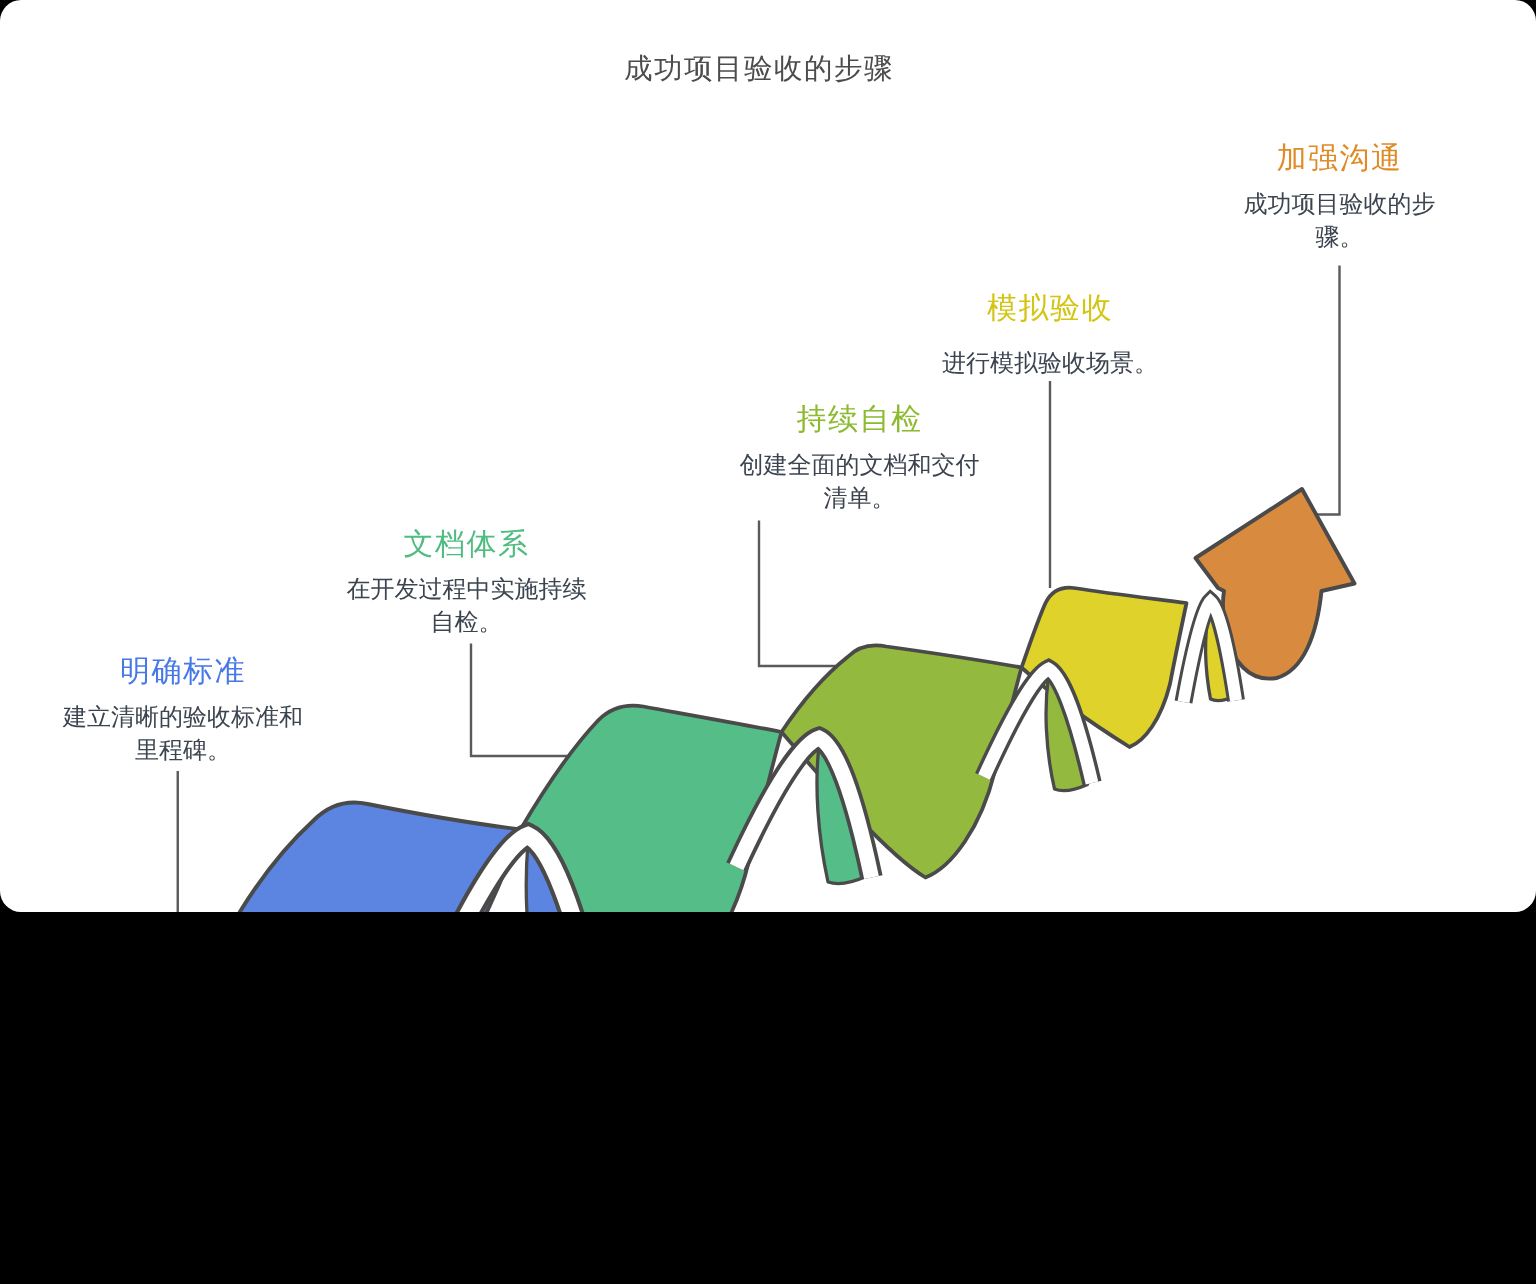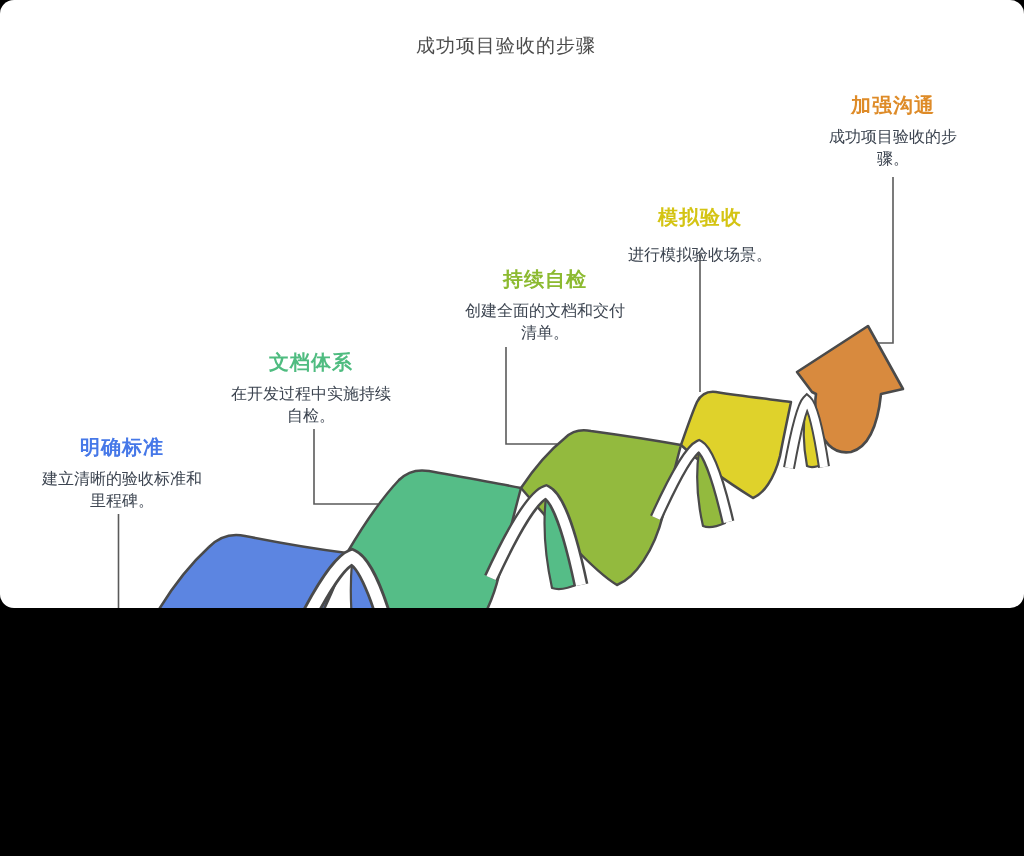--- a/index.html
+++ b/index.html
@@ -7,21 +7,21 @@
     position:relative;width:1024px;height:608px;background:#ffffff;
     border-radius:14px;overflow:hidden;
     font-family:"Liberation Sans",sans-serif;
   }
   .page-title{
     position:absolute;top:33px;left:0;width:1012px;text-align:center;
     font-size:19px;color:#4c4c4c;letter-spacing:1px;
   }
   .ribbon-svg{position:absolute;left:0;top:0;}
   .step-label{position:absolute;text-align:center;transform:translateX(-50%);}
-  .step-title{font-size:20px;font-weight:700;letter-spacing:1px;white-space:nowrap;}
+  .step-title{font-size:20px;font-weight:400;letter-spacing:1px;white-space:nowrap;}
   .step-desc{
     font-size:16px;color:#3c4450;line-height:1.35;margin:7px auto 0;
     text-align:center;
   }
   .w172{width:172px;} .w160{width:160px;margin-top:13px;} .w152{width:152px;}
   .bottom-bar{
     position:absolute;left:0;top:843px;width:1024px;height:13px;
     background:#f8f8f8;border-top:1px solid #e9e9e9;box-sizing:border-box;
   }
   .bottom-divider{
@@ -132,26 +132,26 @@
   <div class="step-label" style="left:122px;top:434px;">
     <div class="step-title" style="color: rgb(70, 120, 232);">明确标准</div>
     <div class="step-desc w172">建立清晰的验收标准和里程碑。</div>
   </div>
 
   <div class="step-label" style="left:311px;top:349px;">
     <div class="step-title" style="color: rgb(79, 188, 128);">文档体系</div>
     <div class="step-desc w172">在开发过程中实施持续自检。</div>
   </div>
 
-  <div class="step-label" style="left:545px;top:266px;">
+  <div class="step-label" style="left:573px;top:266px;">
     <div class="step-title" style="color: rgb(140, 186, 48);">持续自检</div>
     <div class="step-desc w172">创建全面的文档和交付清单。</div>
   </div>
 
-  <div class="step-label" style="left:700px;top:204px;">
+  <div class="step-label" style="left:700px;top:192px;">
     <div class="step-title" style="color: rgb(212, 196, 19);">模拟验收</div>
     <div class="step-desc w160">进行模拟验收场景。</div>
   </div>
 
   <div class="step-label" style="left:893px;top:92px;">
     <div class="step-title" style="color: rgb(222, 139, 40);">加强沟通</div>
     <div class="step-desc w152">成功项目验收的步骤。</div>
   </div>
 
   <div class="bottom-bar"></div>

